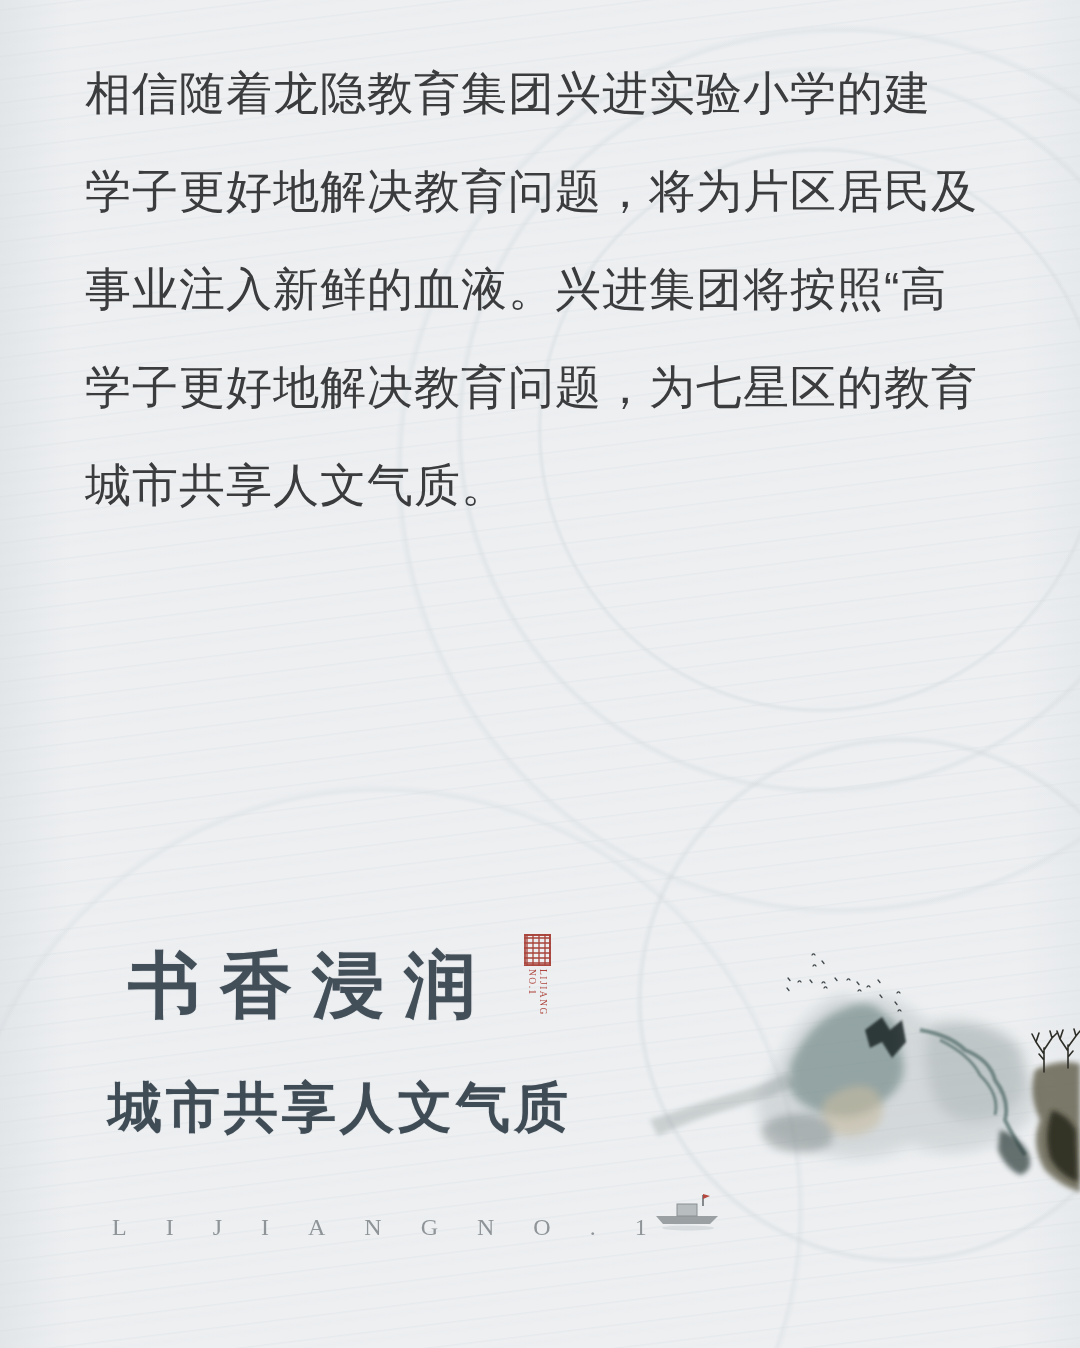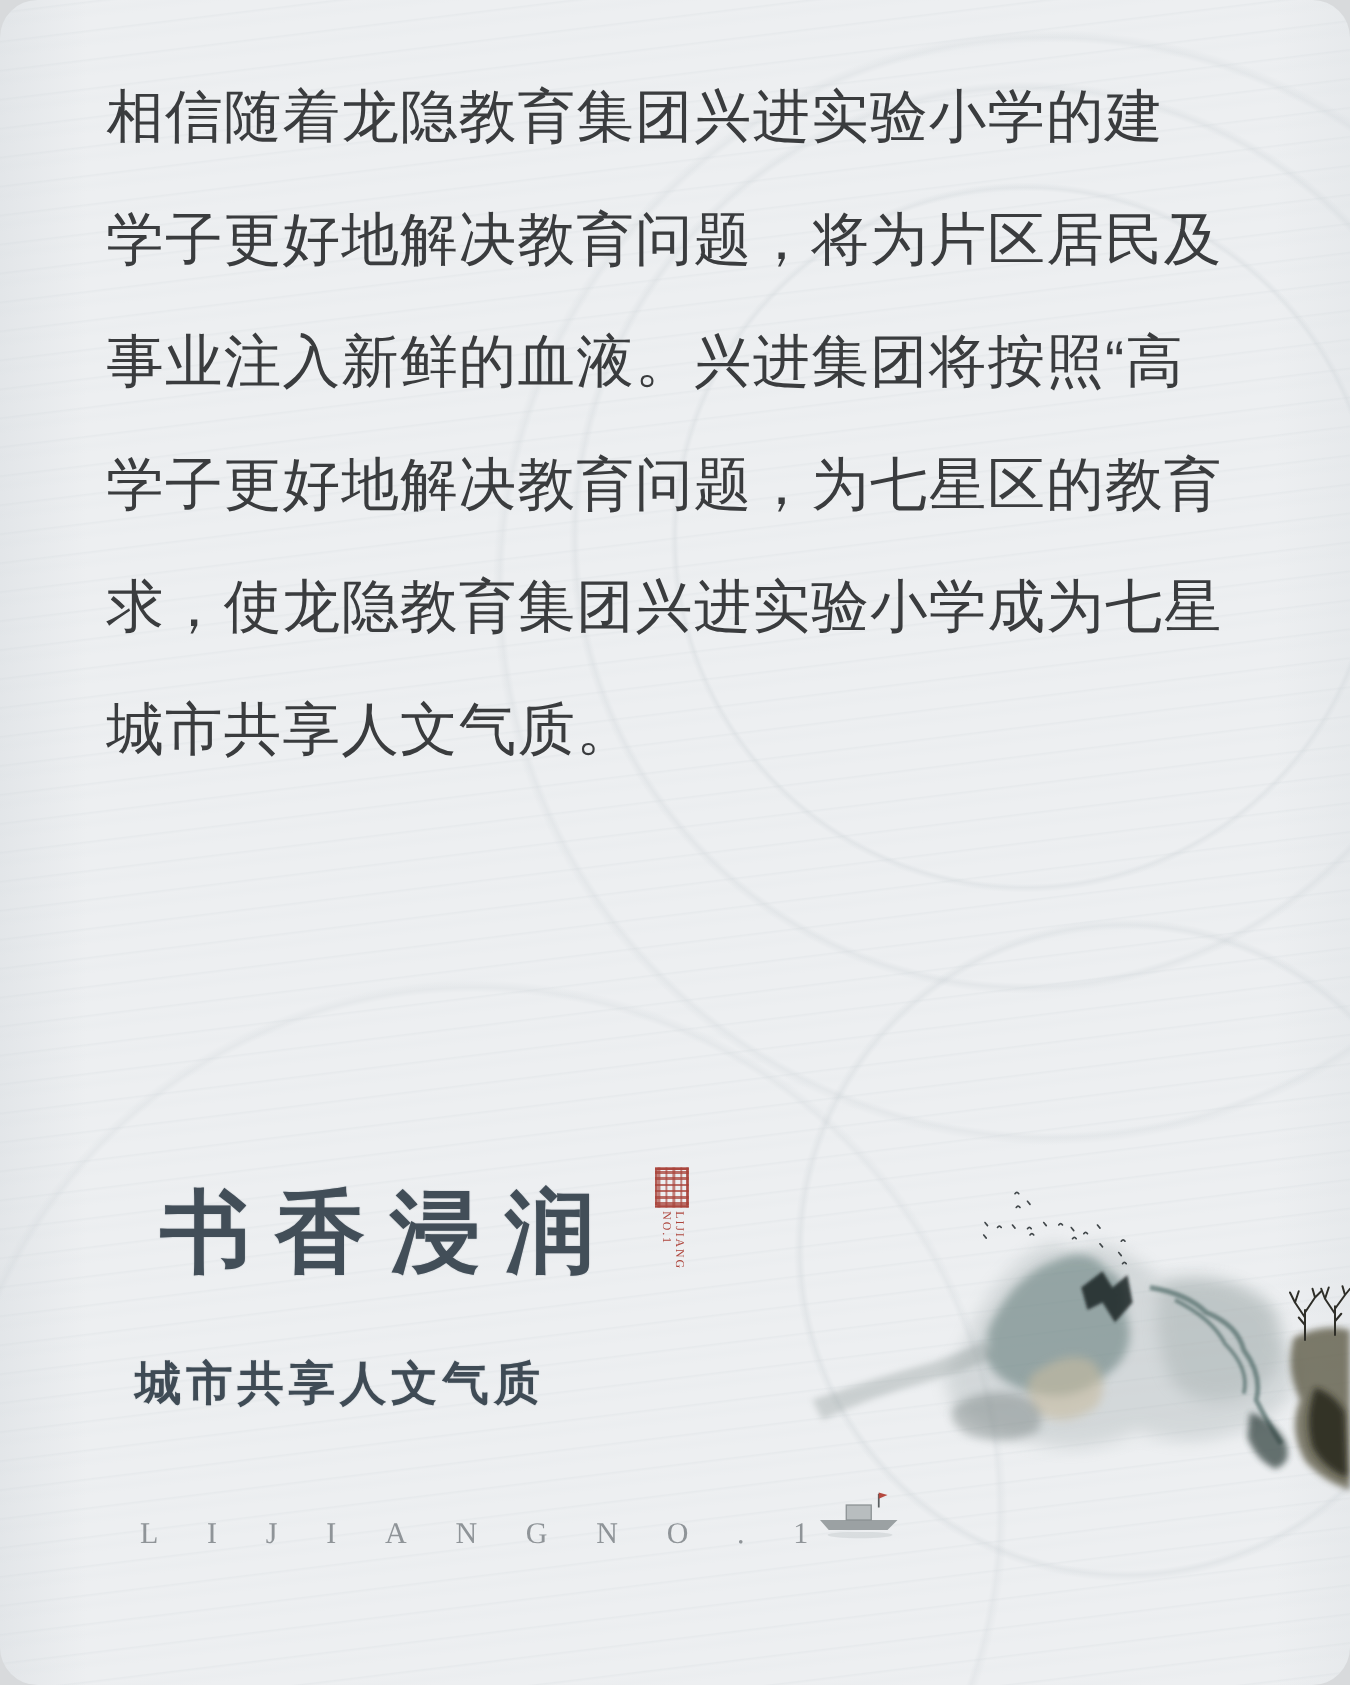--- a/index.html
+++ b/index.html
@@ -15,21 +15,20 @@
       linear-gradient(270deg, rgba(208,214,218,.22), rgba(208,214,218,0) 60px),
       repeating-linear-gradient(173deg,
         rgba(255,255,255,0) 0px, rgba(255,255,255,0) 9px,
         rgba(206,213,217,.20) 10px, rgba(255,255,255,0) 12px,
         rgba(224,229,232,.13) 18px, rgba(255,255,255,0) 23px),
       radial-gradient(circle at 820px 430px, rgba(0,0,0,0) 0 277px, rgba(183,192,197,.20) 280px, rgba(0,0,0,0) 284px),
       radial-gradient(circle at 820px 430px, rgba(0,0,0,0) 0 356px, rgba(183,192,197,.18) 360px, rgba(0,0,0,0) 365px),
       radial-gradient(circle at 840px 470px, rgba(0,0,0,0) 0 436px, rgba(183,192,197,.16) 440px, rgba(0,0,0,0) 446px),
       radial-gradient(circle at 900px 1000px, rgba(0,0,0,0) 0 256px, rgba(178,188,193,.18) 260px, rgba(0,0,0,0) 265px),
       radial-gradient(circle at 380px 1210px, rgba(0,0,0,0) 0 416px, rgba(183,192,197,.15) 420px, rgba(0,0,0,0) 426px);
-    border-radius: 30px;
   }
   
   .paragraph{
     position:absolute;left:85px;top:44px;width:940px;
     color:#3a3c3e;
     font-size:46px;line-height:98px;font-weight:300;
     letter-spacing:1px;
   }
   .paragraph .line{white-space:nowrap;height:98px;}
   
@@ -56,21 +55,21 @@
     writing-mode:vertical-rl;text-orientation:sideways;
     color:#ae453c;font-size:9.5px;letter-spacing:1.5px;
     font-family:"Liberation Serif","DejaVu Serif",serif;
     line-height:11px;height:62px;
   }
   .seal-vtext span{display:block;}
   
   .subtitle{
     position:absolute;left:108px;top:1076px;margin:0;
     font-family:"Liberation Serif","DejaVu Serif",serif;
-    font-size:37px;line-height:64px;font-weight:700;
+    font-size:54px;line-height:64px;font-weight:700;
     letter-spacing:4px;color:#3f4b55;
     text-shadow:0 0 1px rgba(63,75,85,.4);
   }
   
   .watermark{
     position:absolute;left:112px;top:1214px;
     font-family:"Liberation Serif","DejaVu Serif",serif;
     font-size:24px;letter-spacing:39px;color:#8f9498;
     white-space:nowrap;
     text-align:center;
@@ -81,21 +80,20 @@
 </head>
 <body>
 
 <div class="poster">
 
   <div class="paragraph">
     <div class="line">相信随着龙隐教育集团兴进实验小学的建</div>
     <div class="line">学子更好地解决教育问题，将为片区居民及</div>
     <div class="line">事业注入新鲜的血液。兴进集团将按照“高</div>
     <div class="line">学子更好地解决教育问题，为七星区的教育</div>
-    <div class="line">求，使龙隐教育集团兴进实验小学成为七星</div>
     <div class="line">城市共享人文气质。</div>
   </div>
 
   <div class="title-row">
     <h1 class="title">书香浸润</h1>
   </div>
   <div class="seal">
     <div class="seal-box"></div>
     <div class="seal-vtext">
       <span>LIJIANG</span>

